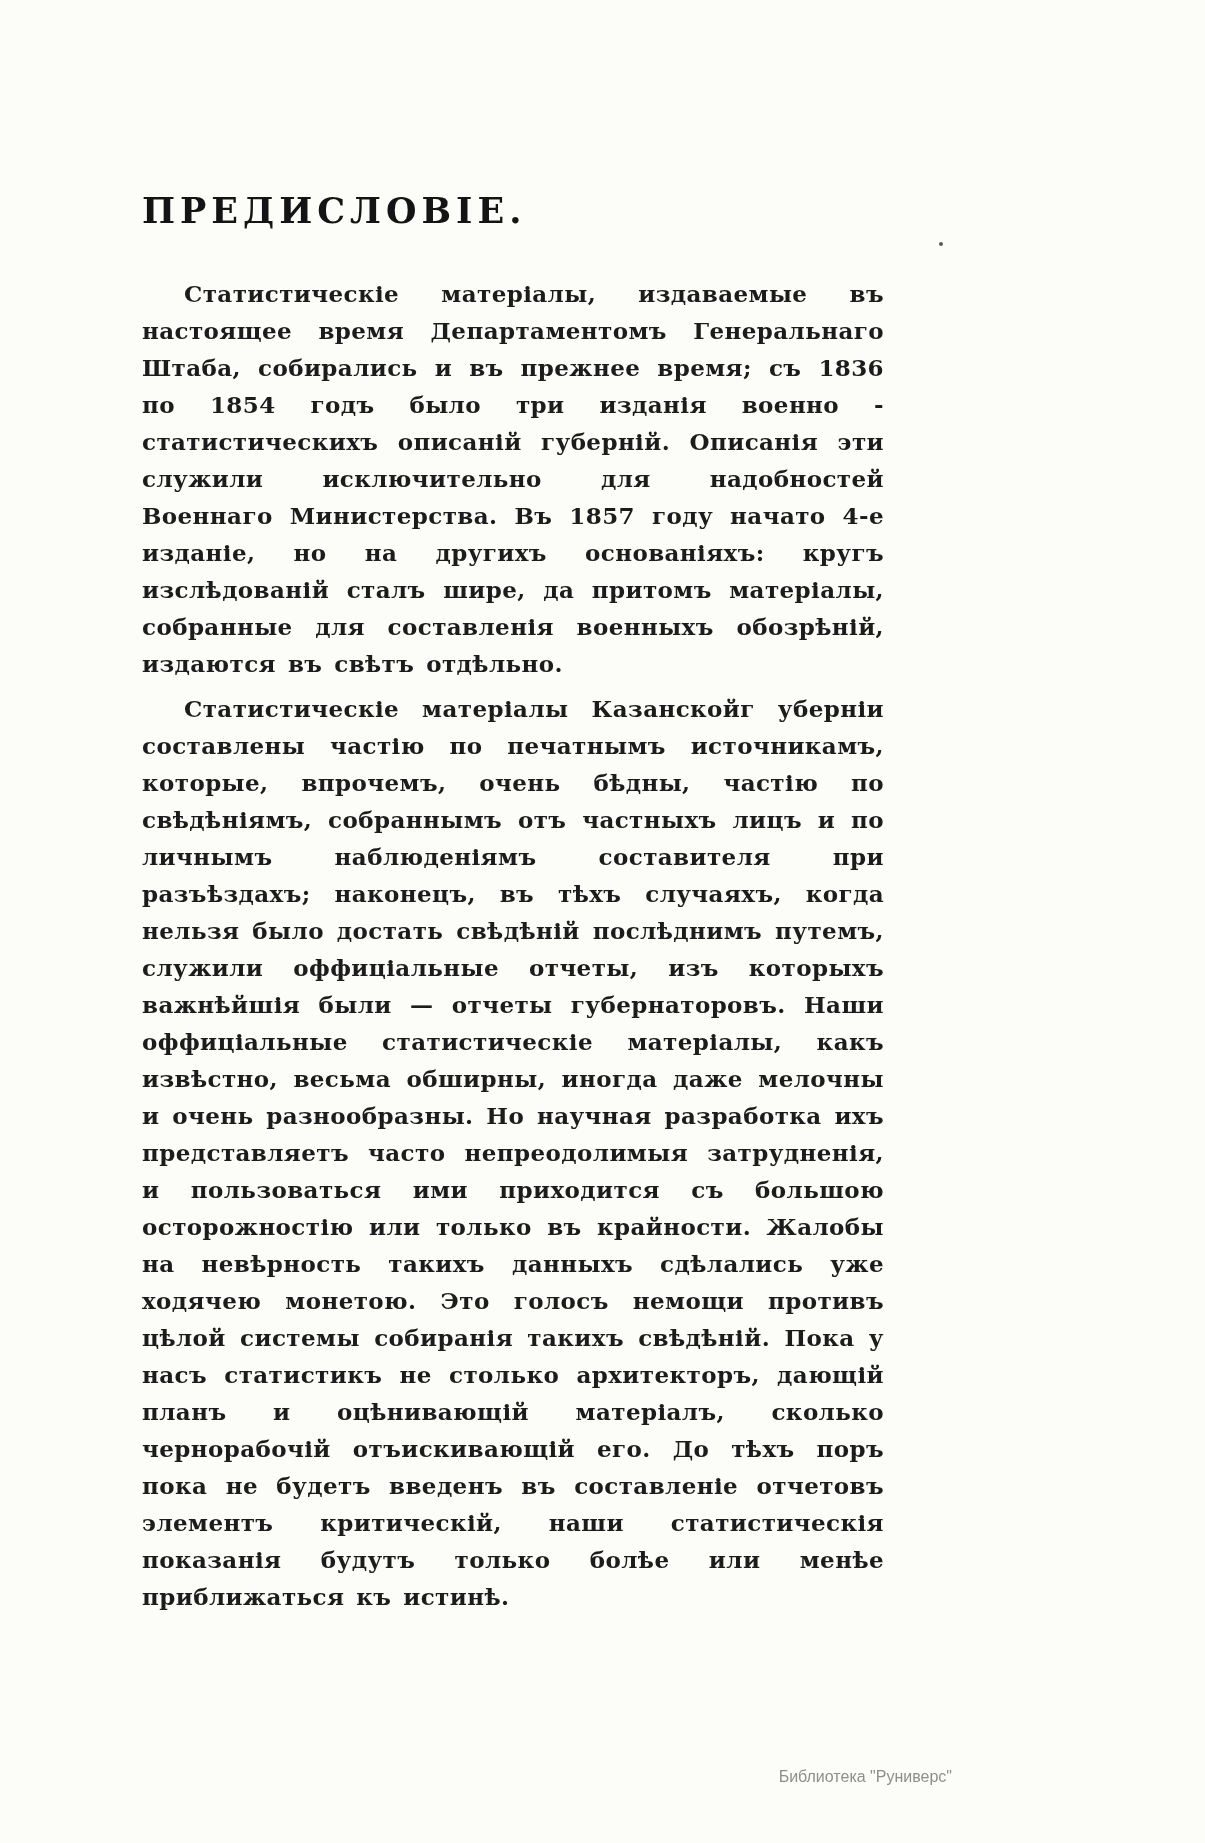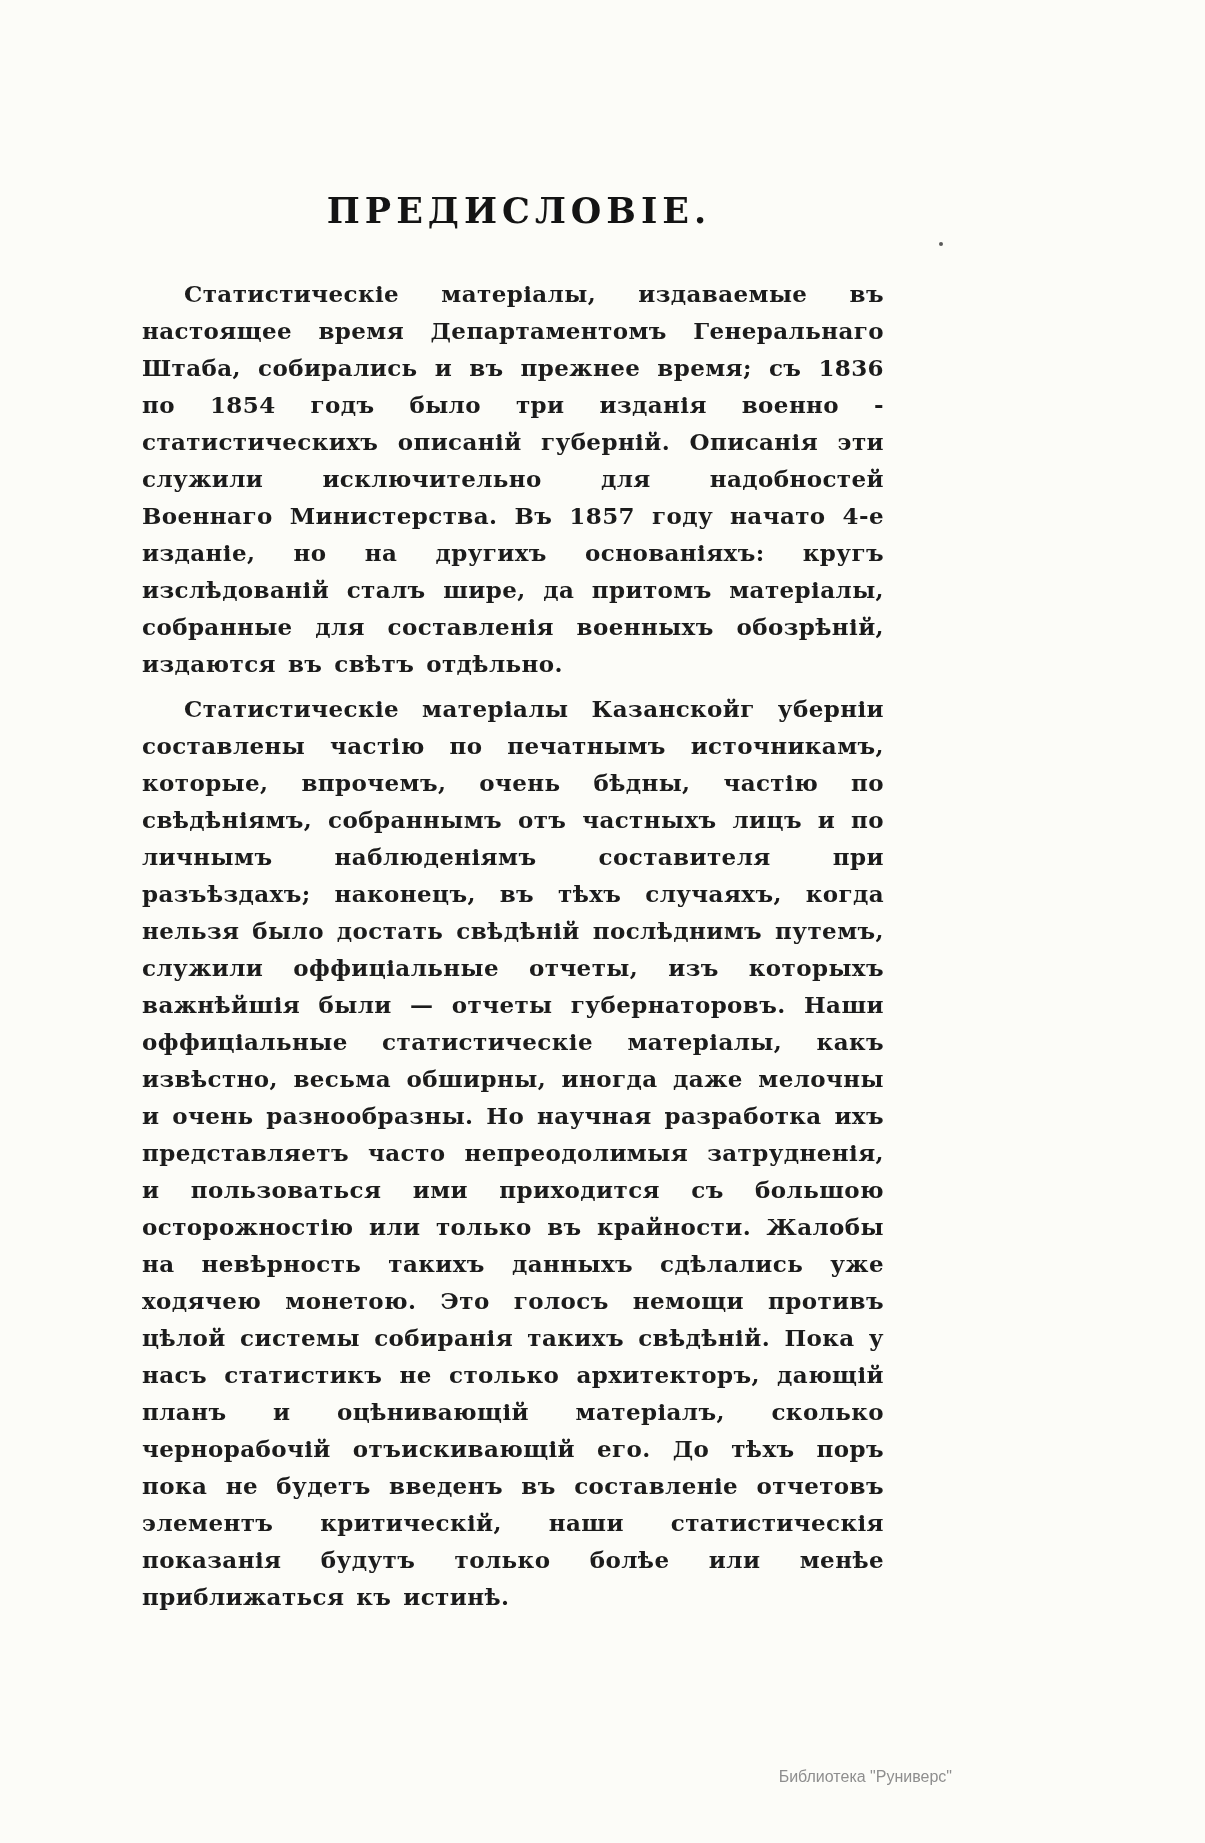--- a/index.html
+++ b/index.html
@@ -19,21 +19,21 @@
     inset: 0;
     background: #fcfcf8;
   }
   .text-block {
     position: absolute;
     left: 142px;
     top: 190px;
     width: 754px;
   }
   .title {
-    text-align: center;
+    text-align: left;
     font-size: 35px;
     font-weight: bold;
     letter-spacing: 5px;
     color: #141414;
     margin: 0 0 44px 0;
   }
   .para {
     font-size: 23px;
     font-weight: bold;
     line-height: 37px;

